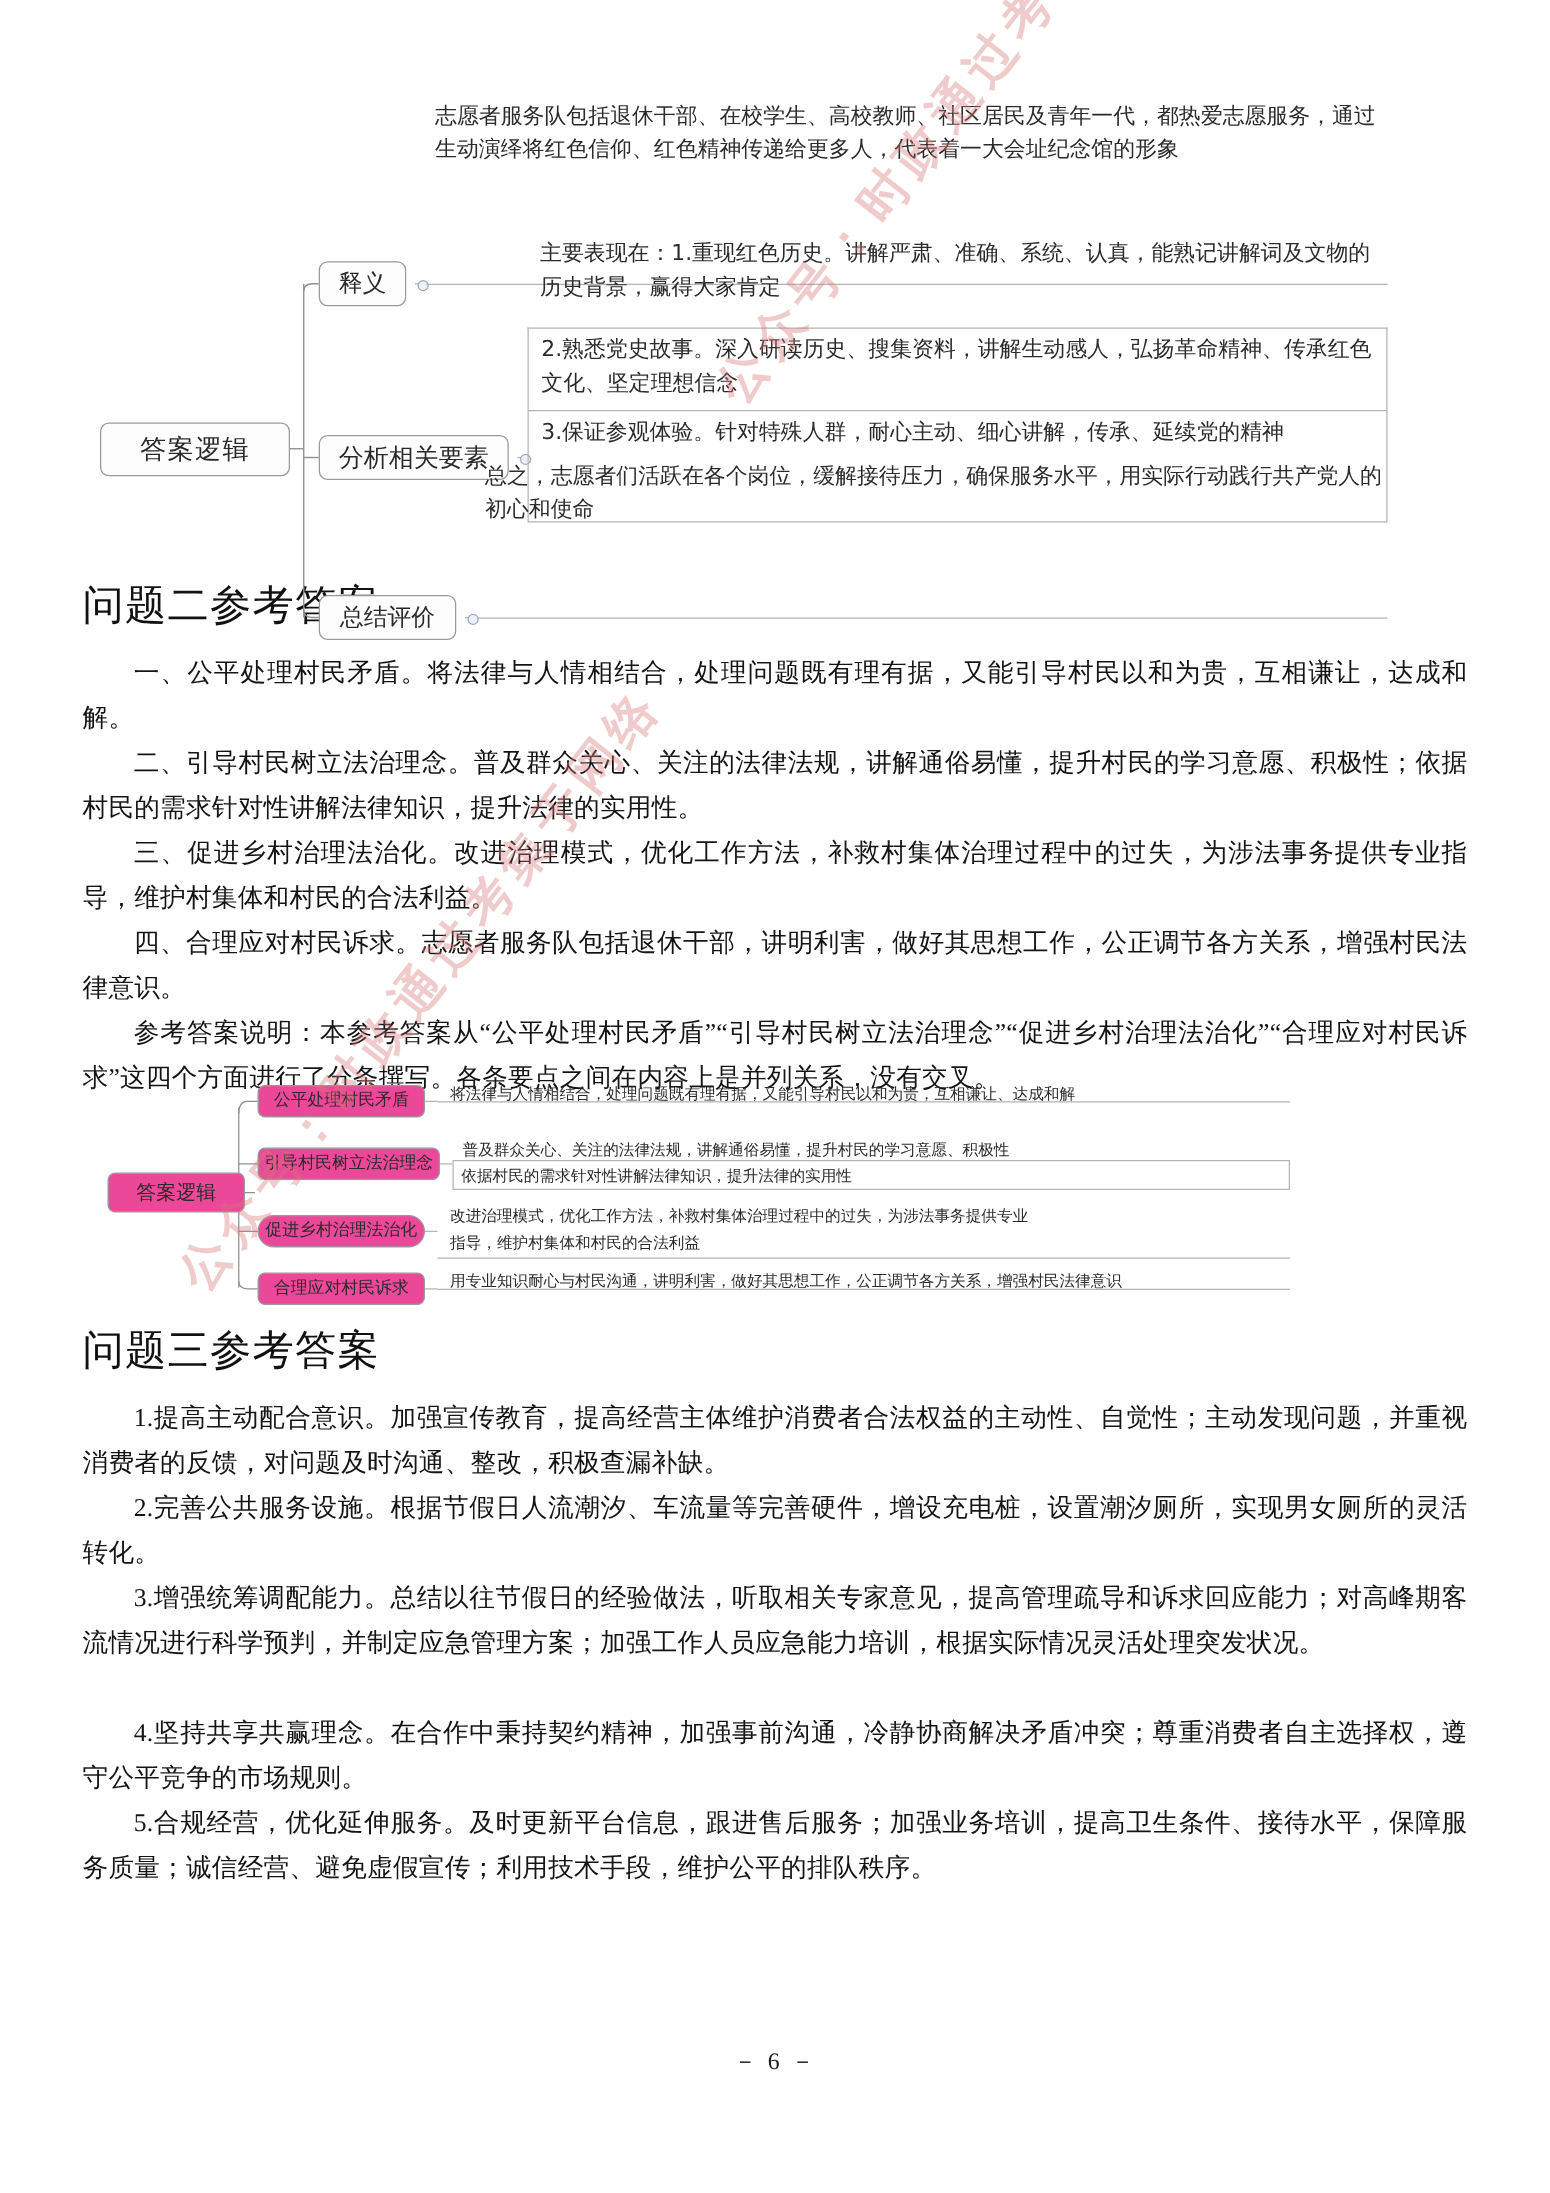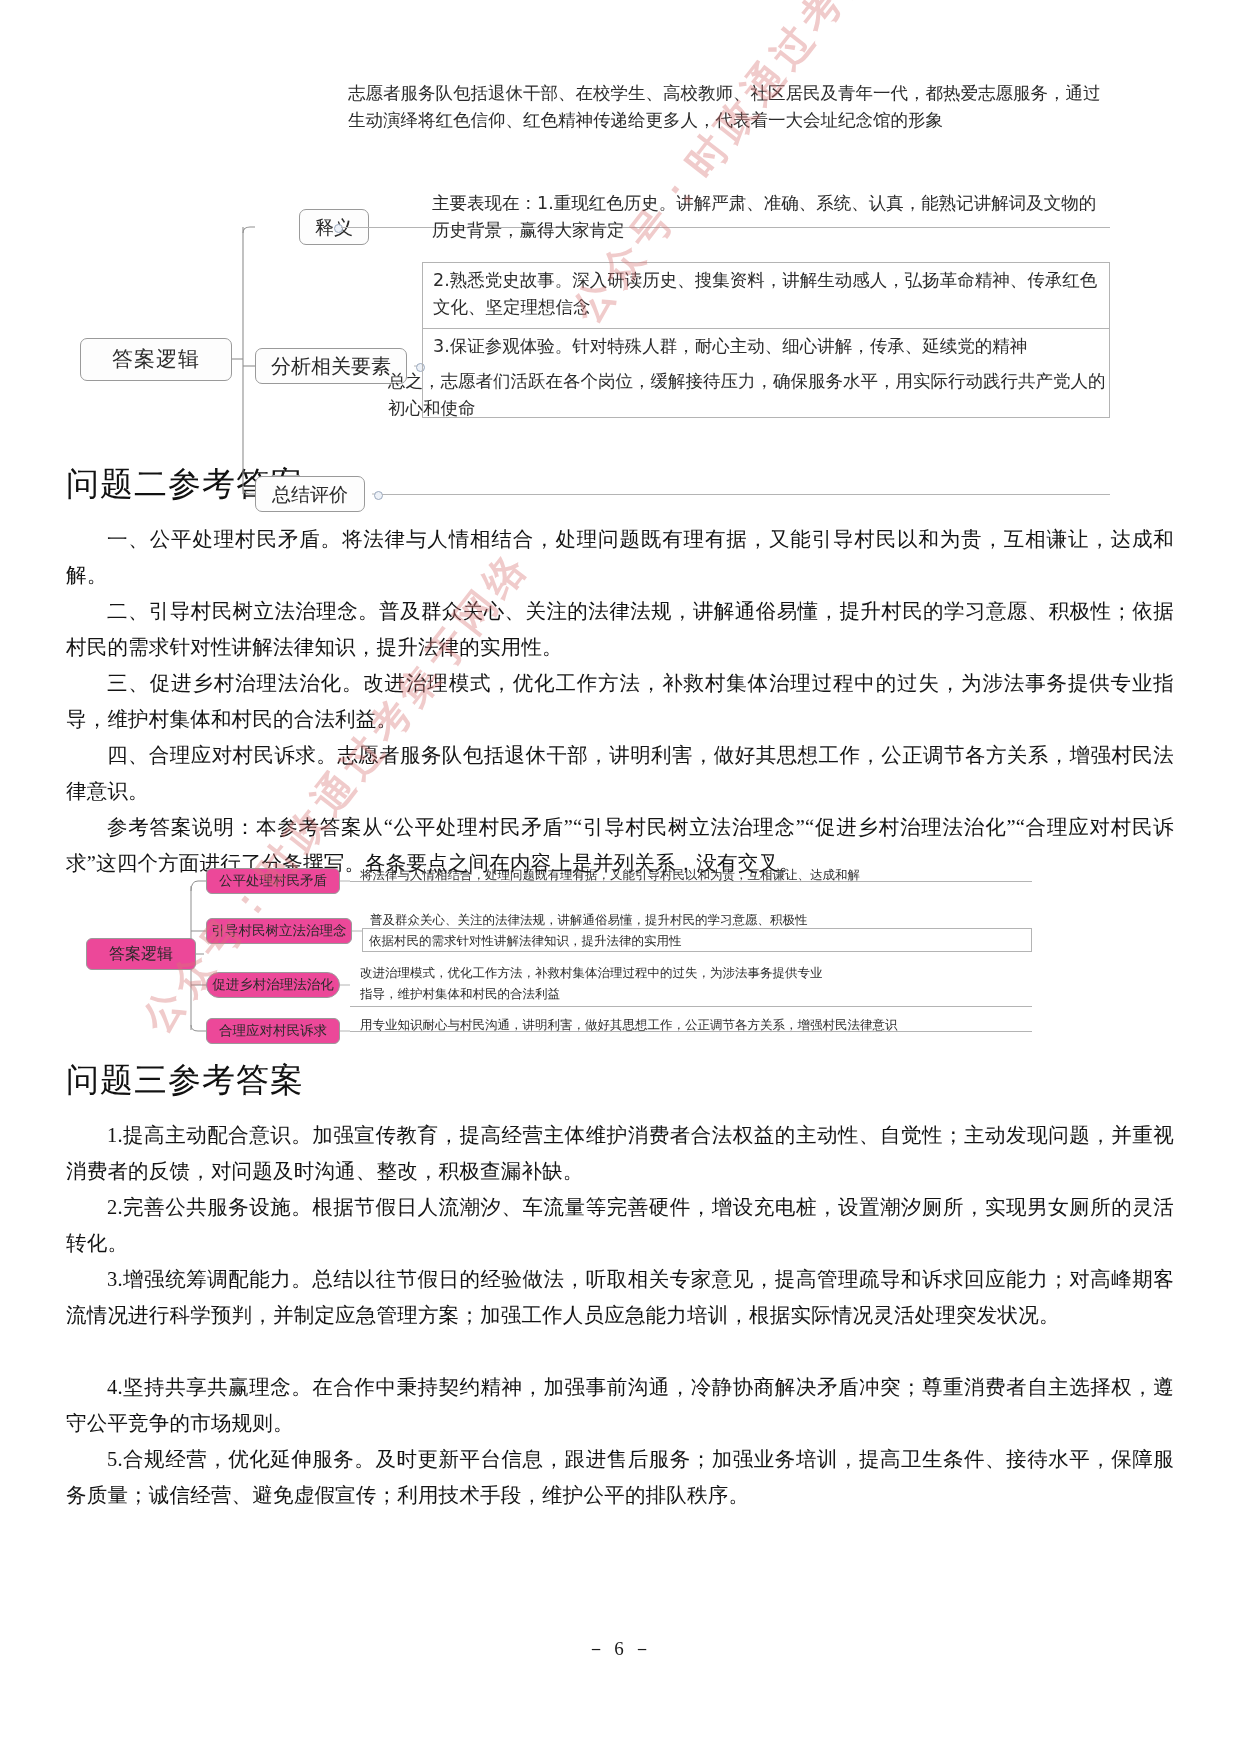--- a/index.html
+++ b/index.html
@@ -77,21 +77,21 @@
     justify-content: center;
     text-align: center;
     line-height: 1.2;
   }
   .mm-root1 {
     left: 10px; top: 268px;
     width: 152px; height: 43px;
     font-size: 21px;
     letter-spacing: 1px;
   }
-  .mm-b1 { left: 185px; top: 139px; width: 70px; height: 36px; font-size: 19px; margin-left: 44px; }
+  .mm-b1 { left: 185px; top: 139px; width: 70px; height: 36px; font-size: 19px; }
   .mm-b2 { left: 185px; top: 278px; width: 152px; height: 36px; font-size: 20px; }
   .mm-b3 { left: 185px; top: 406px; width: 110px; height: 36px; font-size: 19px; }
 
   .mm-leaf {
     position: absolute;
     font-family: "DejaVu Sans", "Liberation Sans", sans-serif;
     font-size: 17.5px;
     line-height: 1.52;
     color: #2b2b2b;
     box-sizing: border-box;

